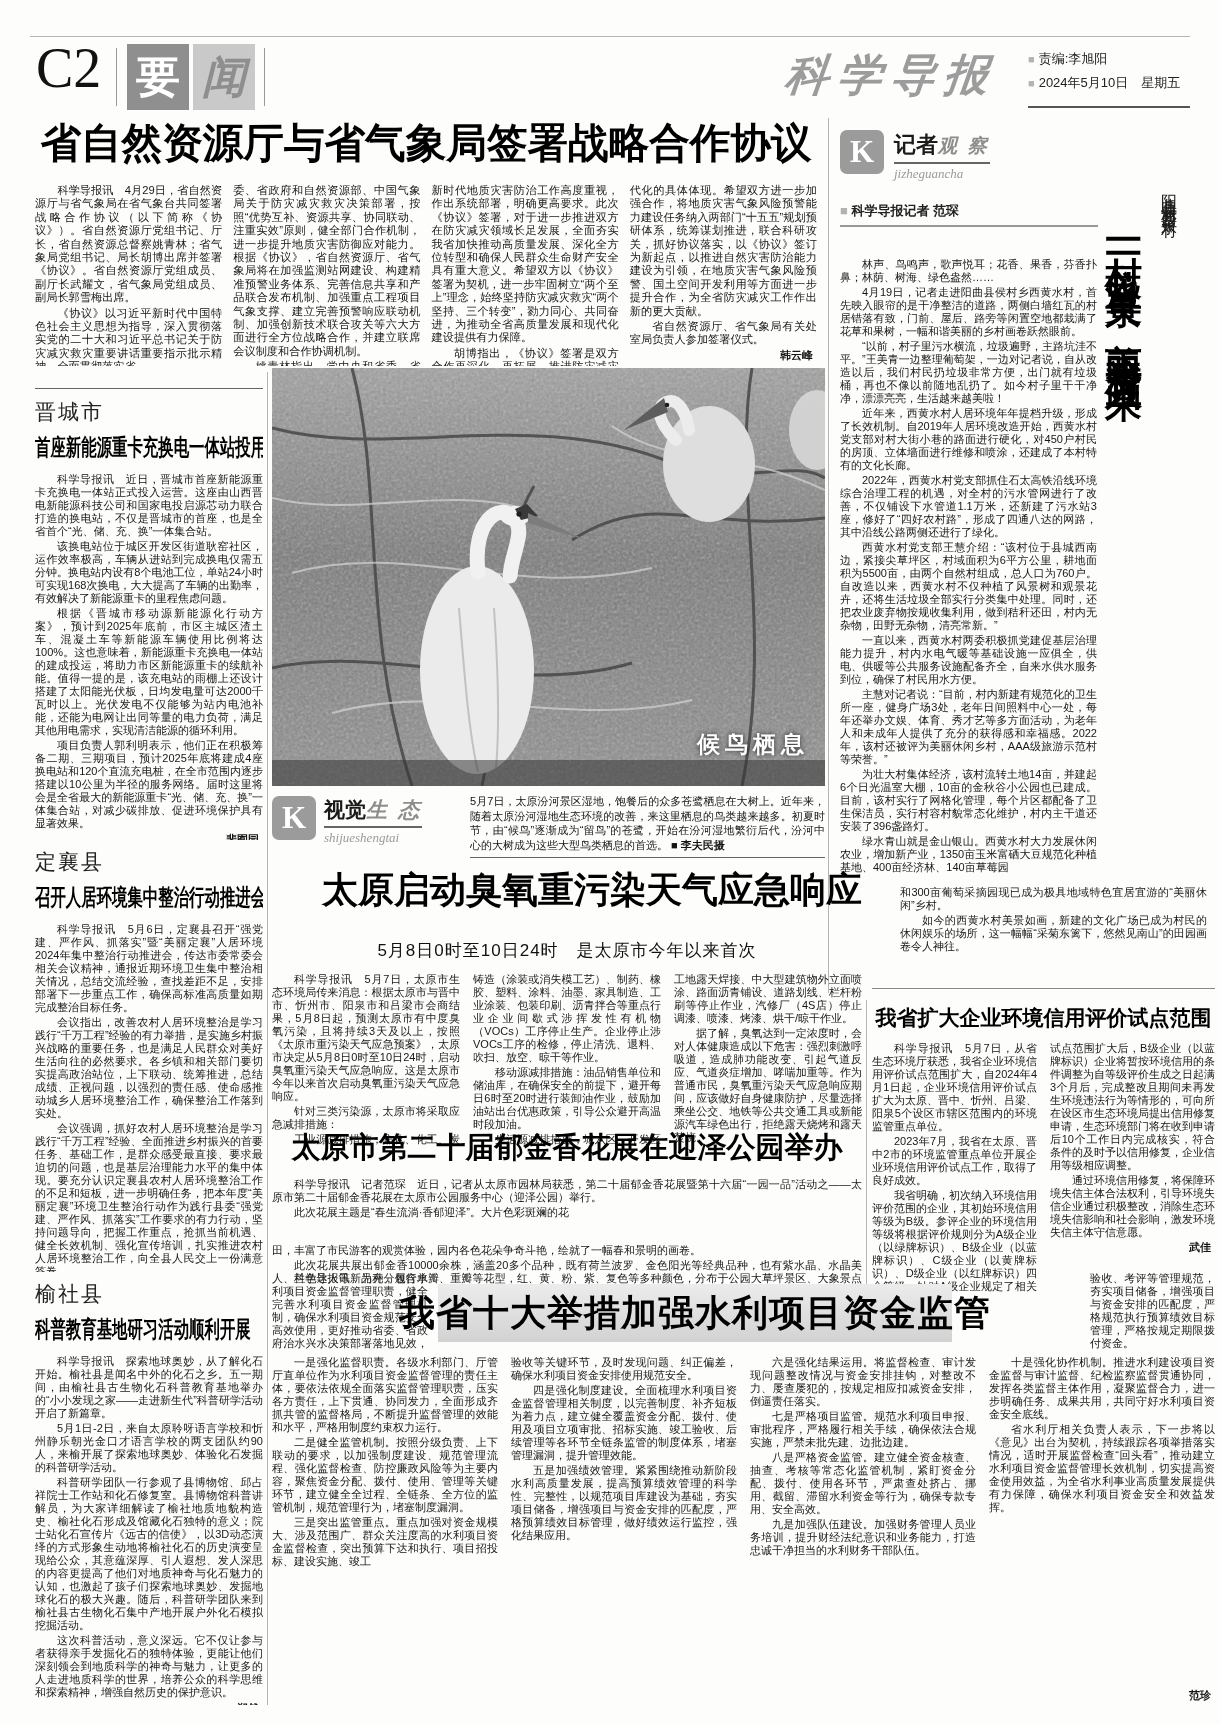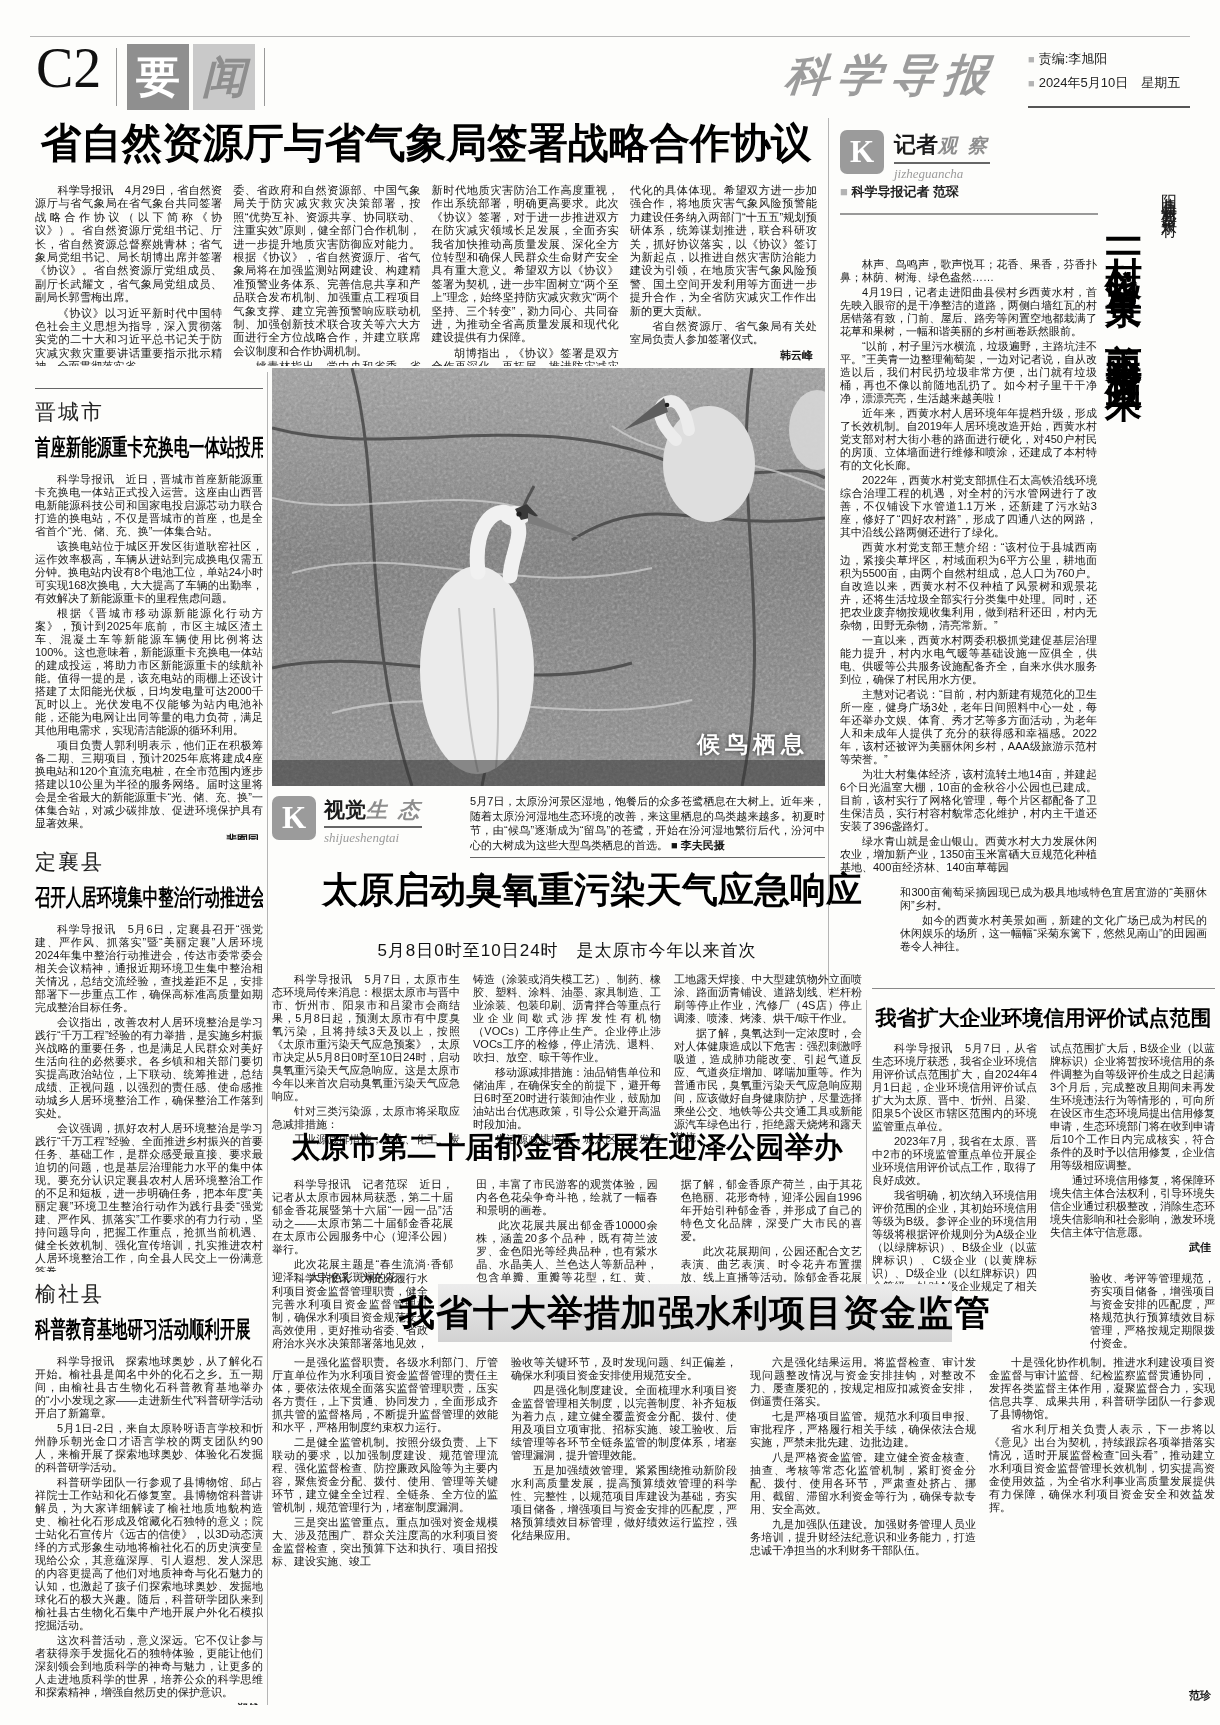--- a/index.html
+++ b/index.html
@@ -61,27 +61,27 @@
   
   #ozone { left:272px; top:866px; width:590px; }
   #ozone h2 { font-size:36px; font-weight:bold; text-align:right; color:#000; }
   #ozone .sub { font-size:17px; text-align:center; margin-top:24px; letter-spacing:1px; color:#111; }
   #ozone .cols { display:flex; gap:13px; margin-top:11px; height:172px; overflow:hidden; }
   #ozone .col { flex:1; }
 
   
   #tulip { left:272px; top:1128px; width:590px; }
   #tulip h2 { font-size:29px; font-weight:bold; text-align:center; color:#000; }
-  #tulip .cols { display:flex; gap:23px; margin-top:10px; height:108px; overflow:hidden; }
+  #tulip .cols { display:flex; gap:23px; margin-top:10px; height:108px; overflow:hidden;flex-direction:column; }
   #tulip .col { flex:1; }
 
   
   #rw { left:840px; top:130px; width:376px; height:860px; }
   #rw .logorow { display:flex; gap:10px; width:258px; }
-  #rw .byline { width:258px; margin-top:1px; font-size:13px; font-weight:bold; border-bottom:2px solid #999; padding-bottom:12px; color:#222; }
+  #rw .byline { width:258px; margin-top:20px; font-size:13px; font-weight:bold; border-bottom:2px solid #999; padding-bottom:5px; color:#222; }
   #rw .byline .sq { color:#b3b3b3; font-weight:normal; }
   #rwbody { position:absolute; left:0; top:128px; width:257px; height:618px; overflow:hidden; }
   #rwtail { position:absolute; left:60px; top:756px; width:307px; height:96px; overflow:hidden; }
   #rwkicker { position:absolute; left:318px; top:52px; writing-mode:vertical-rl; font-size:16px; letter-spacing:3px; color:#1c1c1c; }
   #rwvhead { position:absolute; left:258px; top:90px; writing-mode:vertical-rl; font-size:37px; font-weight:bold; letter-spacing:7px; color:#000; }
 
   
   #credit { left:872px; top:1004px; width:343px; }
   #credit h3 { font-size:21px; font-weight:bold; text-align:center; white-space:nowrap; color:#000; }
   #credit .cols { display:flex; gap:13px; margin-top:10px; height:252px; overflow:hidden; }
@@ -353,19 +353,19 @@
         <p>四是强化制度建设。全面梳理水利项目资金监督管理相关制度，以完善制度、补齐短板为着力点，建立健全覆盖资金分配、拨付、使用及项目立项审批、招标实施、竣工验收、后续管理等各环节全链条监管的制度体系，堵塞管理漏洞，提升管理效能。</p>
         <p>五是加强绩效管理。紧紧围绕推动新阶段水利高质量发展，提高预算绩效管理的科学性、完整性，以规范项目库建设为基础，夯实项目储备，增强项目与资金安排的匹配度，严格预算绩效目标管理，做好绩效运行监控，强化结果应用。</p>
       </div>
     <div class="col bodytext">
         <p>六是强化结果运用。将监督检查、审计发现问题整改情况与资金安排挂钩，对整改不力、屡查屡犯的，按规定相应扣减资金安排，倒逼责任落实。</p>
         <p>七是严格项目监管。规范水利项目申报、审批程序，严格履行相关手续，确保依法合规实施，严禁未批先建、边批边建。</p>
         <p>八是严格资金监管。建立健全资金核查、抽查、考核等常态化监管机制，紧盯资金分配、拨付、使用各环节，严肃查处挤占、挪用、截留、滞留水利资金等行为，确保专款专用、安全高效。</p>
         <p>九是加强队伍建设。加强财务管理人员业务培训，提升财经法纪意识和业务能力，打造忠诚干净担当的水利财务干部队伍。</p>
       </div>
     <div class="col bodytext">
-        <p>十是强化协作机制。推进水利建设项目资金监督与审计监督、纪检监察监督贯通协同，发挥各类监督主体作用，凝聚监督合力，实现信息共享、成果共用，科普研学团队一行参观了县博物馆。</p>
+        <p>十是强化协作机制。推进水利建设项目资金监督与审计监督、纪检监察监督贯通协同，发挥各类监督主体作用，凝聚监督合力，进一步明确任务、成果共用，共同守好水利项目资金安全底线。</p>
         <p>省水利厅相关负责人表示，下一步将以《意见》出台为契机，持续跟踪各项举措落实情况，适时开展监督检查“回头看”，推动建立水利项目资金监督管理长效机制，切实提高资金使用效益，为全省水利事业高质量发展提供有力保障，确保水利项目资金安全和效益发挥。</p>
       </div>
   </div>
   <div class="abs sig" id="wsig">范珍</div>
 
 </div>
 
 </body></html>

